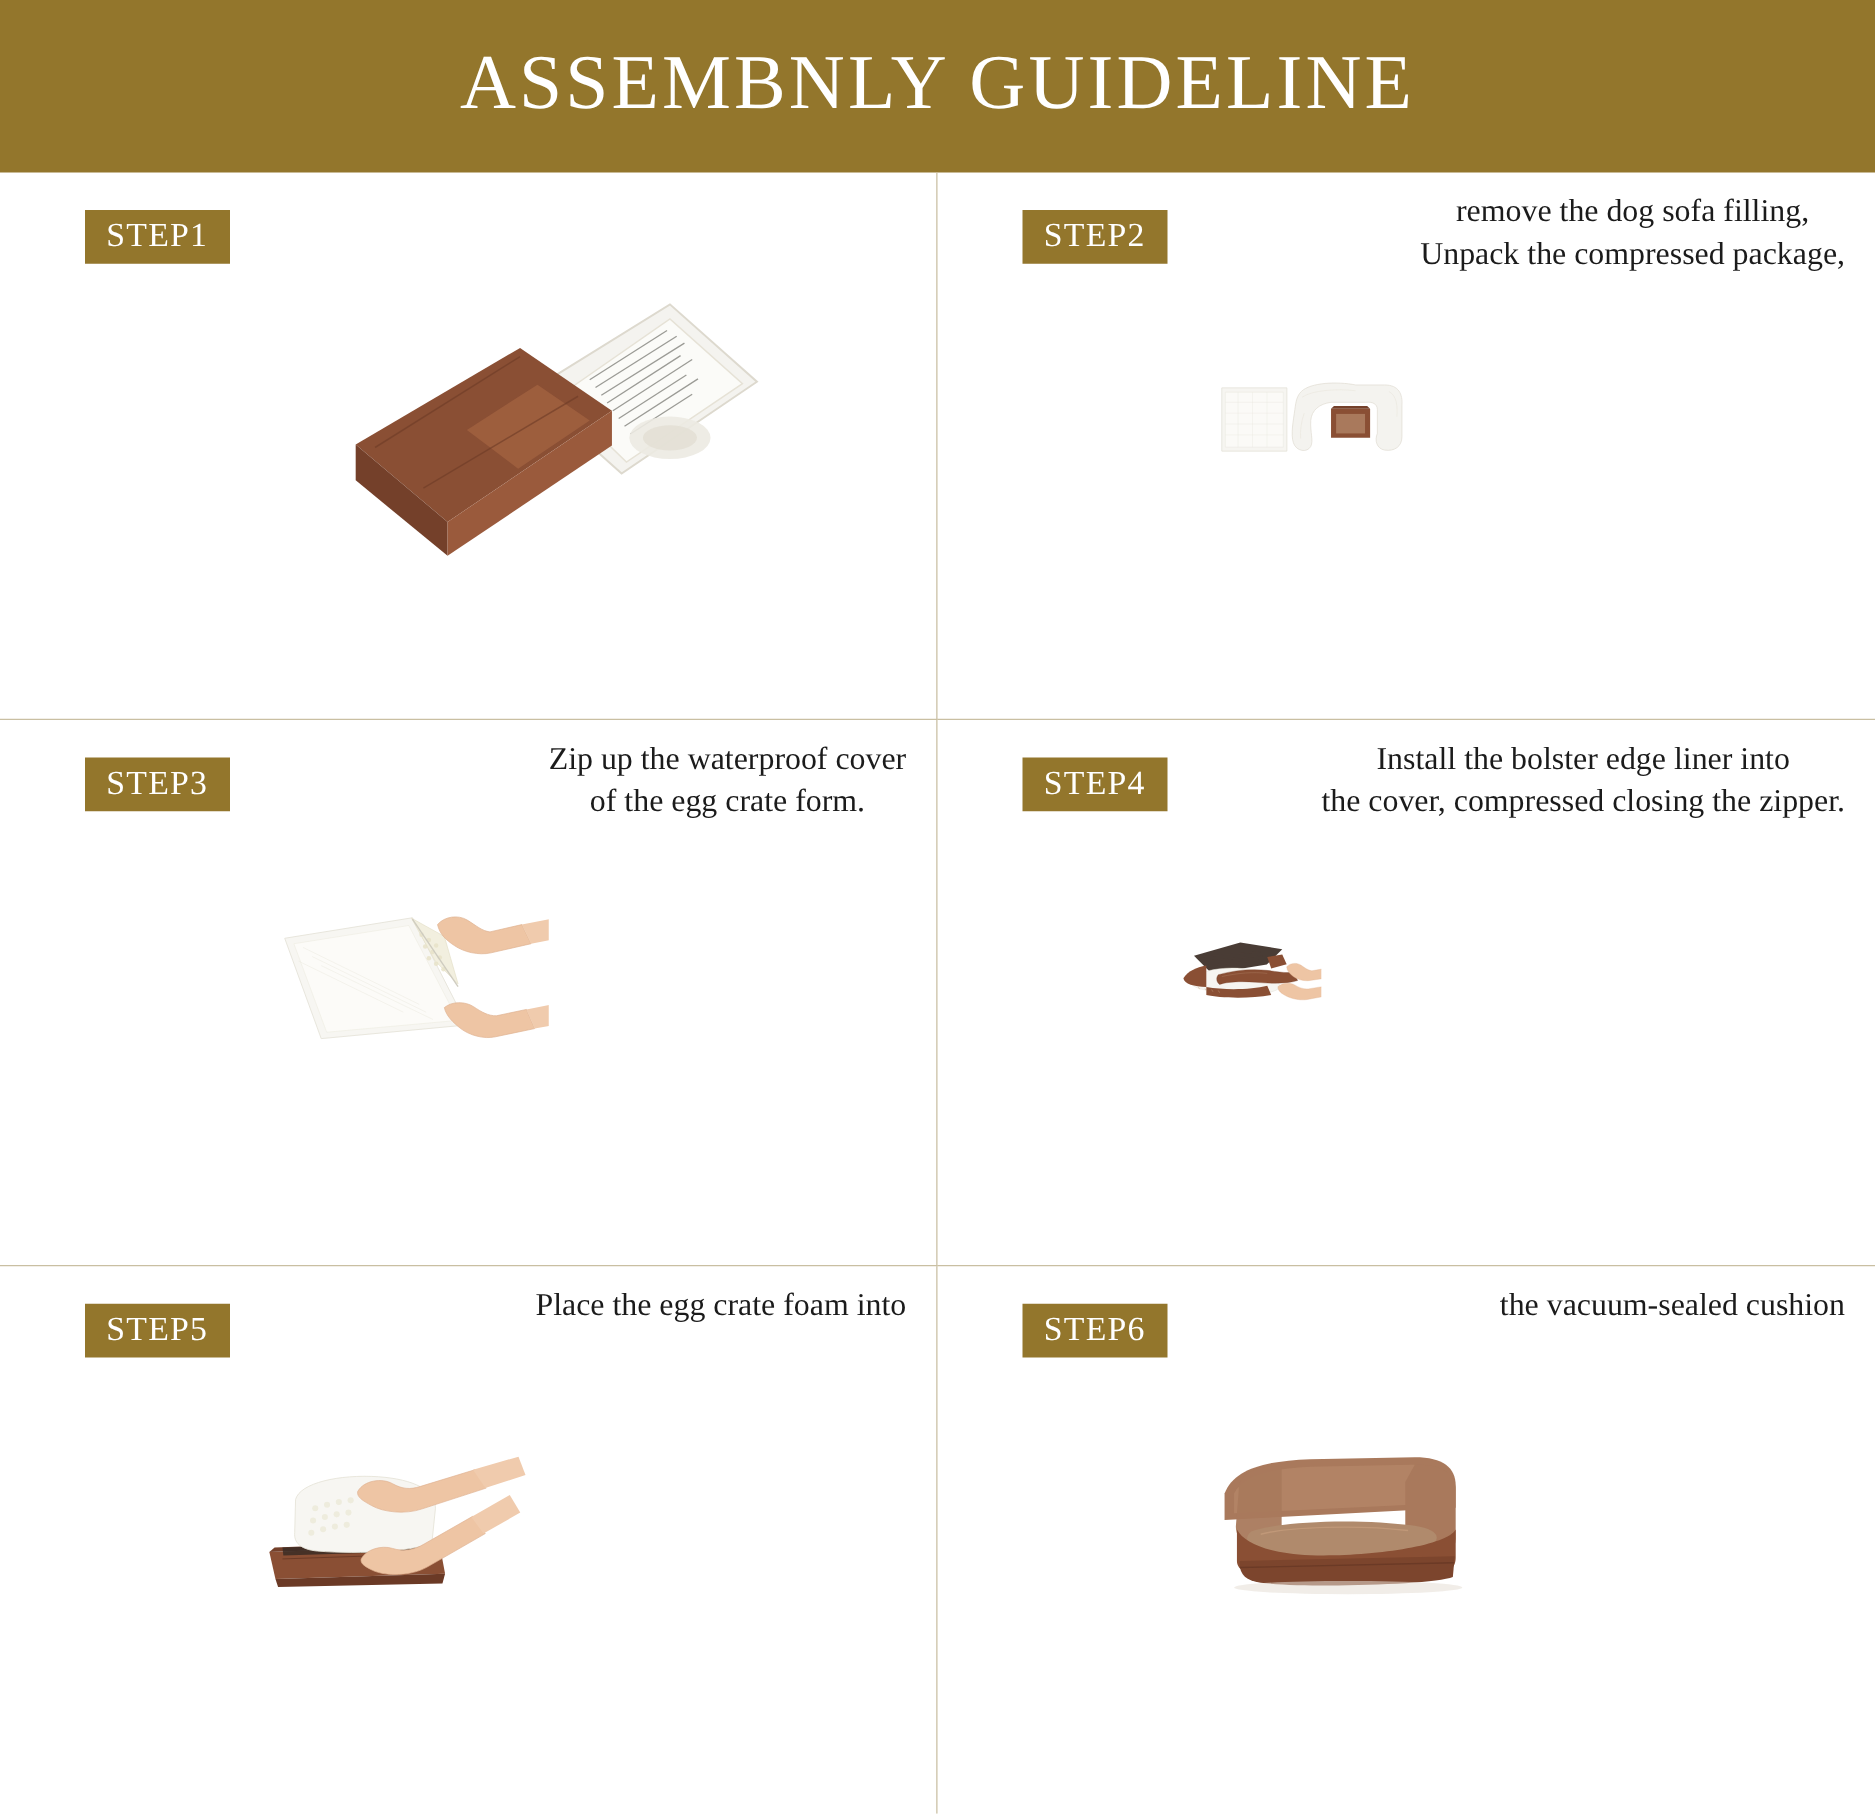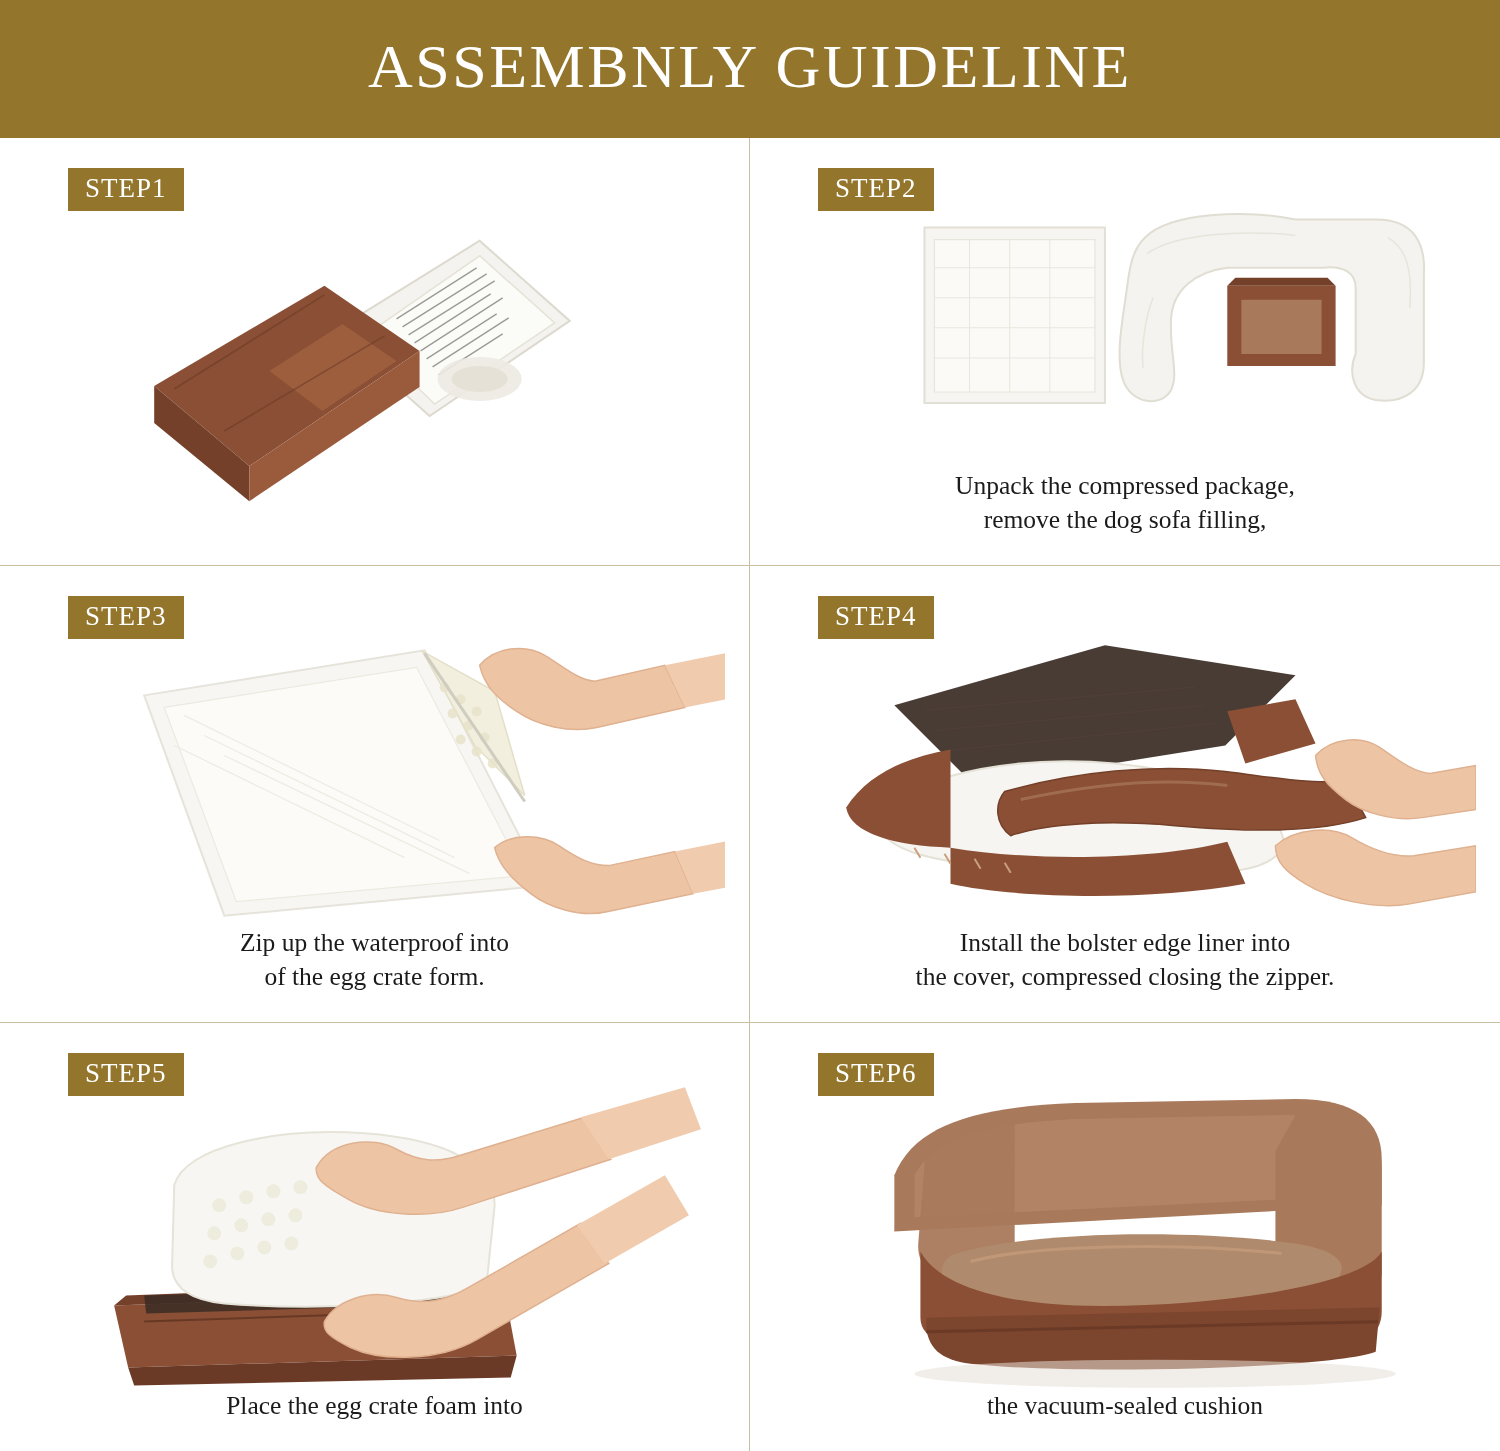--- a/index.html
+++ b/index.html
@@ -48,21 +48,21 @@
     height: 1313px;
     display: grid;
     grid-template-columns: 1fr 1fr;
     grid-template-rows: 1fr 1fr 1fr;
   }
   .cell {
     position: relative;
     box-sizing: border-box;
     padding: 14px 24px 10px 24px;
     display: flex;
-    flex-direction: column;
+    flex-direction: row;
   }
   
   .cell.col0 { border-right: 1px solid #c9bfa2; }
   .cell.row0, .cell.row1 { border-bottom: 1px solid #c9bfa2; }
 
   .step-badge {
     background: #93762c;
     color: #ffffff;
     font-family: "Liberation Serif", serif;
     font-size: 27px;
@@ -186,22 +186,22 @@
 
             <g>
               <path d="M452 118 L560 118 L560 198 L452 198 Z" fill="#8a4f34"></path>
               <path d="M466 132 L546 132 L546 186 L466 186 Z" fill="#a9795c"></path>
               <path d="M452 118 L560 118 L552 110 L460 110 Z" fill="#74402a"></path>
             </g>
           </g>
         </svg>
       </div>
       <div class="caption">
+        <div>remove the dog sofa filling,</div>
         <div>Unpack the compressed package,</div>
-        <div>remove the dog sofa filling,</div>
       </div>
     </div>
 
     <div class="cell col0 row1">
       <div class="step-badge">STEP3</div>
       <div class="art">
         <svg viewBox="0 0 700 330" preserveAspectRatio="xMidYMid meet" aria-hidden="true">
 
           <path d="M120 100 L400 55 L520 290 L200 320 Z" fill="#f7f6f2" stroke="#e6e3da" stroke-width="2"></path>
           <path d="M140 112 L392 72 L500 280 L212 306 Z" fill="#fcfbf8" stroke="#eceadf" stroke-width="1.2"></path>
@@ -232,21 +232,21 @@
             <path d="M640 70 L700 58 L700 104 L660 112 Z" fill="#f0cbad"></path>
           </g>
 
           <g>
             <path d="M470 252 C 486 238, 516 238, 534 250 C 552 262, 566 270, 584 270 L 650 256 L 668 298 L 582 316 C 556 322, 524 312, 506 298 C 488 284, 474 270, 470 252 Z" fill="#eec5a4" stroke="#dfb190" stroke-width="1.5"></path>
             <path d="M650 256 L700 246 L700 292 L668 298 Z" fill="#f0cbad"></path>
           </g>
         </svg>
       </div>
       <div class="caption">
-        <div>Zip up the waterproof into</div>
+        <div>Zip up the waterproof cover</div>
         <div>of the egg crate form.</div>
       </div>
     </div>
 
     <div class="cell row1">
       <div class="step-badge">STEP4</div>
       <div class="art">
         <svg viewBox="0 0 700 330" preserveAspectRatio="xMidYMid meet" aria-hidden="true">
 
           <path d="M120 110 L330 50 L520 80 L450 150 L200 190 Z" fill="#3a2b24" opacity="0.92"></path>

